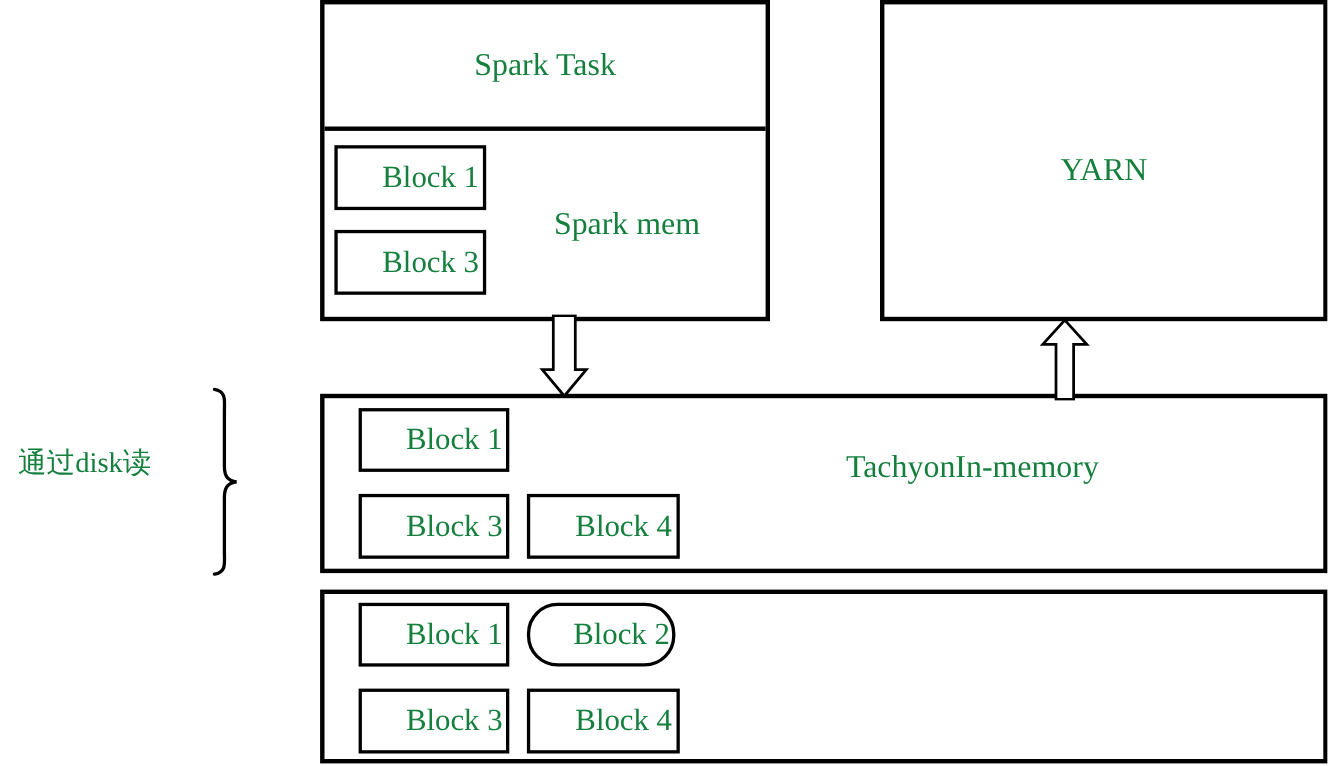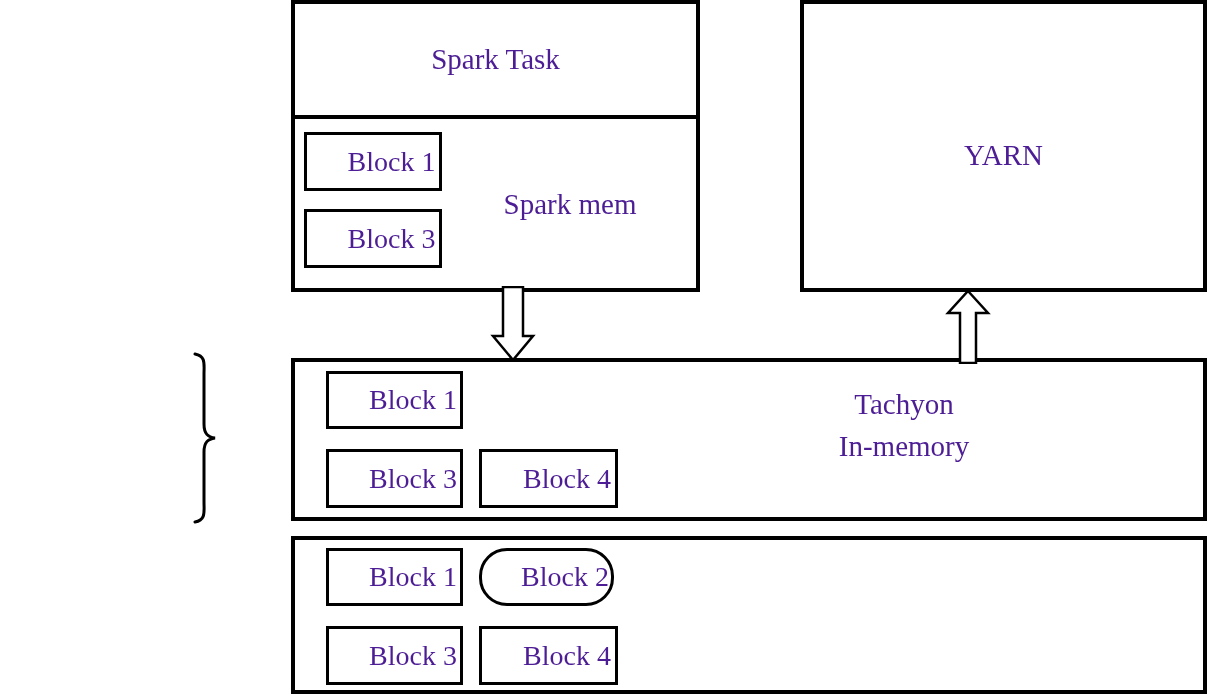--- a/index.html
+++ b/index.html
@@ -6,21 +6,21 @@
     margin: 0;
     padding: 0;
     background: #ffffff;
   }
   .canvas {
     position: relative;
     width: 1207px;
     height: 696px;
     background: #ffffff;
     font-family: "Liberation Serif", "DejaVu Serif", serif;
-    color: #4c1d95;
+    color: #15803d;
     overflow: hidden;
   }
   .outer-box {
     position: absolute;
     border: 4px solid #000000;
     box-sizing: border-box;
     background: #ffffff;
     display: flex;
     flex-direction: column;
   }
@@ -66,29 +66,29 @@
   .blk-t4 { left: 479px; top: 449px; width: 139px; height: 59px; }
   
   .blk-h1 { left: 326px; top: 548px; width: 137px; height: 58px; }
   .blk-h2 { left: 479px; top: 548px; width: 135px; height: 58px; border-radius: 28px; }
   .blk-h3 { left: 326px; top: 626px; width: 137px; height: 59px; }
   .blk-h4 { left: 479px; top: 626px; width: 139px; height: 59px; }
 
   .float-label {
     position: absolute;
     display: flex;
-    flex-direction: column;
+    flex-direction: row;
     align-items: center;
     justify-content: center;
     text-align: center;
     font-size: 29px;
     line-height: 42px;
   }
   .spark-mem-label   { left: 440px; top: 119px; width: 260px; height: 169px; }
-  .tachyon-label     { left: 704px; top: 358px; width: 400px; height: 134px; }
+  .tachyon-label     { left: 684px; top: 358px; width: 400px; height: 134px; }
   .hdfs-label        { left: 643px; top: 536px; width: 400px; height: 158px; }
 
   .annotation {
     position: absolute;
     left: 0;
     top: 402px;
     width: 154px;
     text-align: center;
     font-size: 26px;
     line-height: 37px;
@@ -127,20 +127,21 @@
     <span>In-memory</span>
   </div>
 
   <div class="outer-box hdfs-box"></div>
   <div class="block blk-h1">Block 1</div>
   <div class="block blk-h2">Block 2</div>
   <div class="block blk-h3">Block 3</div>
   <div class="block blk-h4">Block 4</div>
 
   <div class="annotation">
+    <div>通过disk读</div>
   </div>
   <svg class="brace-svg" width="26" height="172" viewBox="0 0 26 172">
     <path d="M3,2 C14,4 12,12 12,22 L12,72 C12,82 16,85 23,86 C16,87 12,90 12,100 L12,150 C12,160 14,168 3,170" fill="none" stroke="#000000" stroke-width="3" stroke-linecap="round"></path>
   </svg>
 
   <svg class="down-arrow-svg" width="48" height="76" viewBox="0 0 48 76">
     <polygon points="14,1 34,1 34,50 44,50 24,74 4,50 14,50" fill="#ffffff" stroke="#000000" stroke-width="2.5"></polygon>
   </svg>
   <svg class="up-arrow-svg" width="48" height="74" viewBox="0 0 48 74">
     <polygon points="24,1 44,23 32,23 32,73 16,73 16,23 4,23" fill="#ffffff" stroke="#000000" stroke-width="2.5"></polygon>

